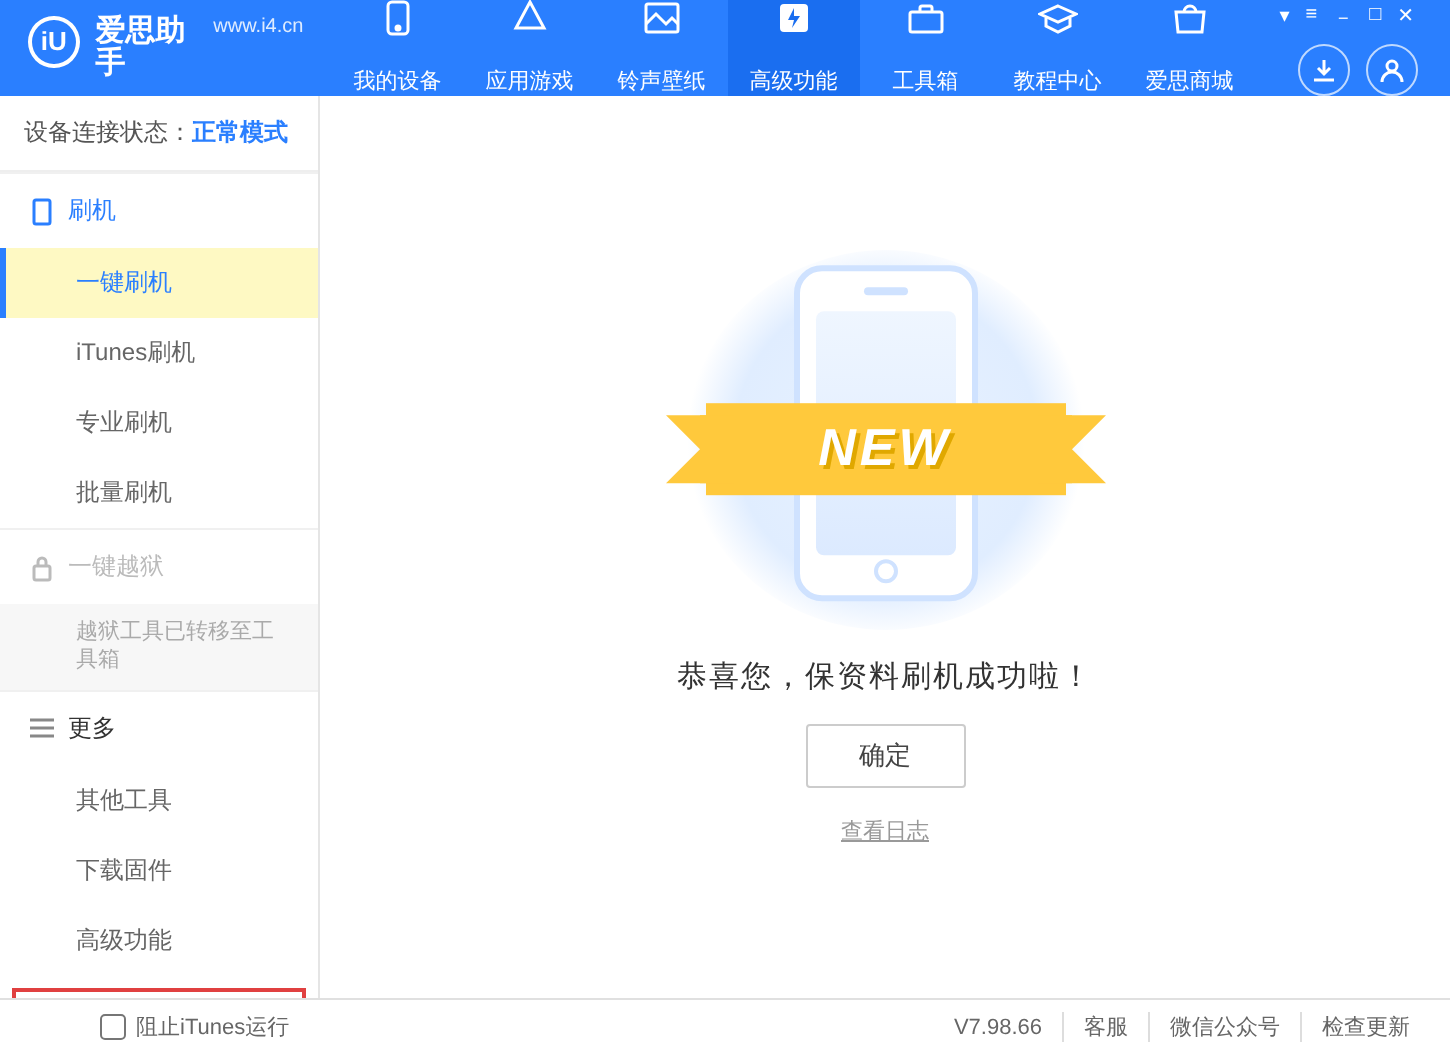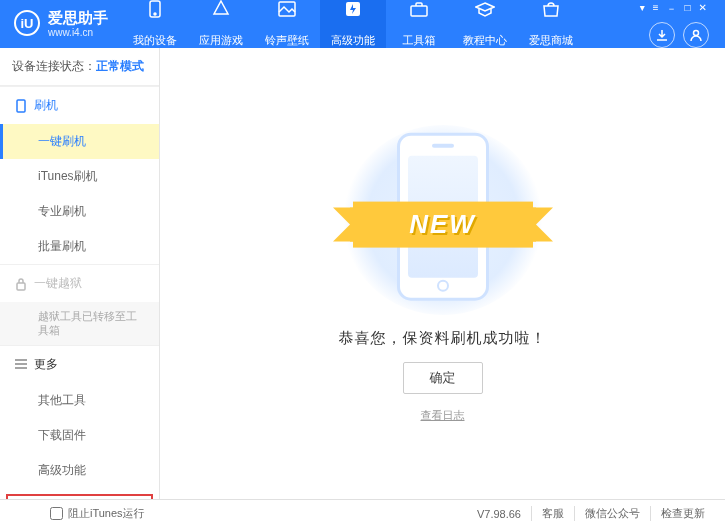--- a/index.html
+++ b/index.html
@@ -2,21 +2,21 @@
 <html><head>
 <meta charset="utf-8">
 <style>
 * { margin: 0; padding: 0; box-sizing: border-box; font-family: "Microsoft YaHei", Arial, sans-serif; }
 body { background: #888; display: flex; align-items: center; justify-content: center; height: 100vh; }
 .window { width: 725px; height: 527px; background: #fff; display: flex; flex-direction: column; box-shadow: 0 0 10px rgba(0,0,0,0.3); }
 
 .titlebar { height: 48px; background: #2a7fff; display: flex; align-items: center; color: #fff; }
 .logo-area { display: flex; align-items: flex-start; padding: 0 14px; gap: 8px; }
 .logo-badge { width: 26px; height: 26px; border: 2px solid #fff; border-radius: 50%; display: flex; align-items: center; justify-content: center; font-weight: bold; font-size: 13px; }
-.logo-text { display: flex; flex-direction: column; line-height: 1.1; }
+.logo-text { display: flex; line-height: 1.1; }
 .logo-title { font-size: 15px; font-weight: bold; }
 .logo-url { font-size: 10px; opacity: 0.85; }
 
 .nav { display: flex; flex: 1; height: 100%; }
 .nav-item { width: 66px; display: flex; flex-direction: column; align-items: center; justify-content: center; gap: 15px; font-size: 11px; cursor: pointer; }
 .nav-item.active { background: #1a6ef0; }
 .nav-icon { width: 20px; height: 18px; display: flex; align-items: center; justify-content: center; }
 
 .winctrl { display: flex; align-items: center; gap: 6px; padding: 0 10px; }
 .winctrl-top { display: flex; gap: 4px; font-size: 10px; }

